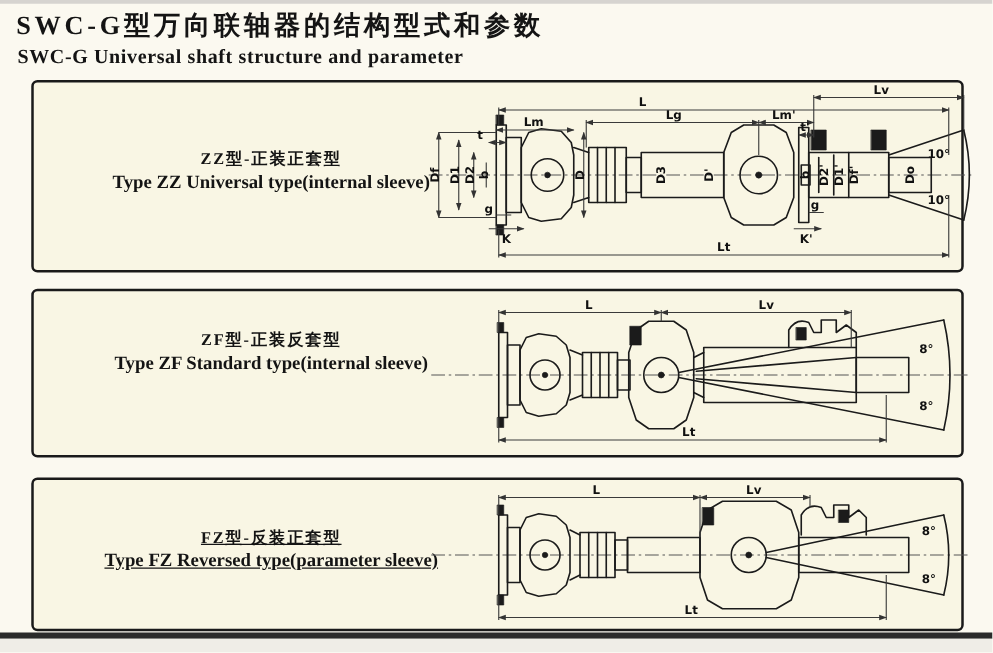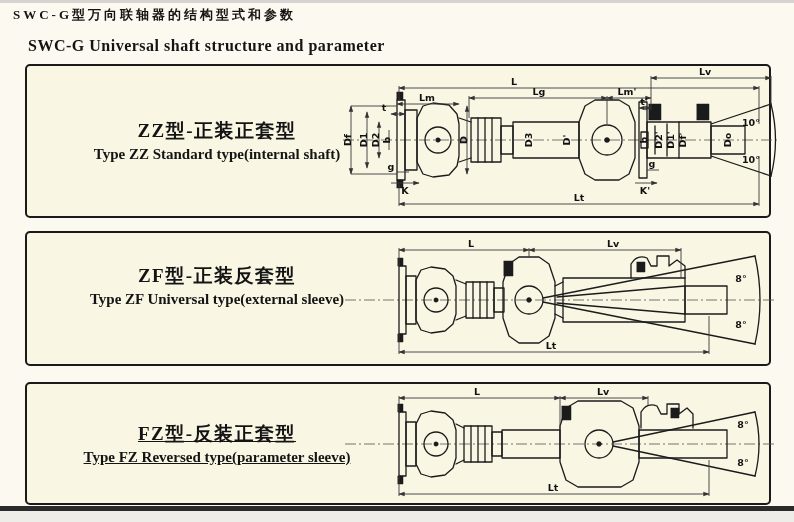--- a/index.html
+++ b/index.html
@@ -1,29 +1,29 @@
 <!DOCTYPE html>
 <html><head>
 <meta charset="utf-8">
 <style>
   html,body{margin:0;padding:0;}
   .page{position:relative;width:794px;height:522px;background:#fbf9f0;overflow:hidden;
         font-family:"Liberation Serif",serif;color:#141414;}
   .edge-top{position:absolute;left:0;top:0;width:794px;height:3px;background:#d6d4d0;}
-  .title-cn{position:absolute;left:13px;top:6px;font-size:13px;font-weight:bold;
+  .title-cn{position:absolute;left:13px;top:6px;font-size:21px;font-weight:bold;
             letter-spacing:3px;white-space:nowrap;}
-  .title-en{position:absolute;left:28px;top:37px;font-size:16px;font-weight:bold;
+  .title-en{position:absolute;left:14px;top:37px;font-size:16px;font-weight:bold;
             letter-spacing:0.5px;white-space:nowrap;}
   .panel{position:absolute;left:25px;width:746px;background:#f9f6e4;
          border:2px solid #1a1a1a;border-radius:5px;box-sizing:border-box;}
   .panel-1{top:64px;height:154px;}
   .panel-2{top:231px;height:135px;}
   .panel-3{top:382px;height:123px;}
   .panel-label{position:absolute;left:50px;width:280px;text-align:center;}
-  .panel-label .cn{font-size:19px;font-weight:bold;letter-spacing:1.5px;white-space:nowrap;}
+  .panel-label .cn{font-size:13px;font-weight:bold;letter-spacing:1.5px;white-space:nowrap;}
   .panel-label .en{font-size:15px;font-weight:bold;white-space:nowrap;margin-top:2px;}
   .pl-1{top:52px;} .pl-2{top:30px;text-align:center;} .pl-3{top:37px;text-decoration:underline;}
   .diag{position:absolute;}
   g.ln{stroke:#1b1b1b;stroke-width:1.3;fill:none;stroke-linejoin:round;stroke-linecap:round;}
   g.ln .f{fill:#1b1b1b;stroke:#1b1b1b;stroke-width:0.5;}
   g.dm{stroke:#3a3a3a;stroke-width:0.9;fill:none;}
   .cl{stroke:#555;stroke-width:0.8;stroke-dasharray:11 3 2 3;fill:none;}
   text.lb{font-family:"DejaVu Sans",sans-serif;font-size:9.5px;font-weight:bold;
           fill:#111;stroke:none;text-anchor:middle;}
   .bottom-bar{position:absolute;left:0;top:506px;width:794px;height:5px;background:#2b2b2b;}
@@ -33,21 +33,21 @@
 <body>
 
 <div class="page">
   <div class="edge-top"></div>
   <div class="title-cn">SWC-G型万向联轴器的结构型式和参数</div>
   <div class="title-en">SWC-G  Universal shaft structure and parameter</div>
 
   <div class="panel panel-1">
     <div class="panel-label pl-1">
       <div class="cn">ZZ型-正装正套型</div>
-      <div class="en">Type ZZ Standard type(internal shaft)</div>
+      <div class="en">Type ZZ Universal type(internal sleeve)</div>
     </div>
     <svg class="diag" style="left:312px;top:0px" width="442" height="150" viewBox="0 0 442 150">
       <defs>
         <marker id="m1" viewBox="0 0 10 10" refX="9" refY="5" markerWidth="7" markerHeight="7" orient="auto-start-reverse">
           <path d="M0,1.5 L10,5 L0,8.5 Z" fill="#333"></path>
         </marker>
       </defs>
       <line class="cl" x1="4" y1="74" x2="438" y2="74"></line>
       <g class="ln">
 
@@ -142,21 +142,21 @@
       <text class="lb" x="306" y="128">K'</text>
       <text class="lb" x="240" y="135">Lt</text>
       <text class="lb" x="412" y="60">10°</text>
       <text class="lb" x="412" y="97">10°</text>
     </svg>
   </div>
 
   <div class="panel panel-2">
     <div class="panel-label pl-2">
       <div class="cn">ZF型-正装反套型</div>
-      <div class="en">Type ZF Universal type(external sleeve)</div>
+      <div class="en">Type ZF Standard type(internal sleeve)</div>
     </div>
     <svg class="diag" style="left:314px;top:3px" width="442" height="128" viewBox="0 0 442 128">
       <defs>
         <marker id="m2" viewBox="0 0 10 10" refX="9" refY="5" markerWidth="7" markerHeight="7" orient="auto-start-reverse">
           <path d="M0,1.5 L10,5 L0,8.5 Z" fill="#333"></path>
         </marker>
       </defs>
       <line class="cl" x1="4" y1="64" x2="436" y2="64"></line>
       <g class="ln">
         <rect x="58" y="30" width="7" height="68"></rect>

